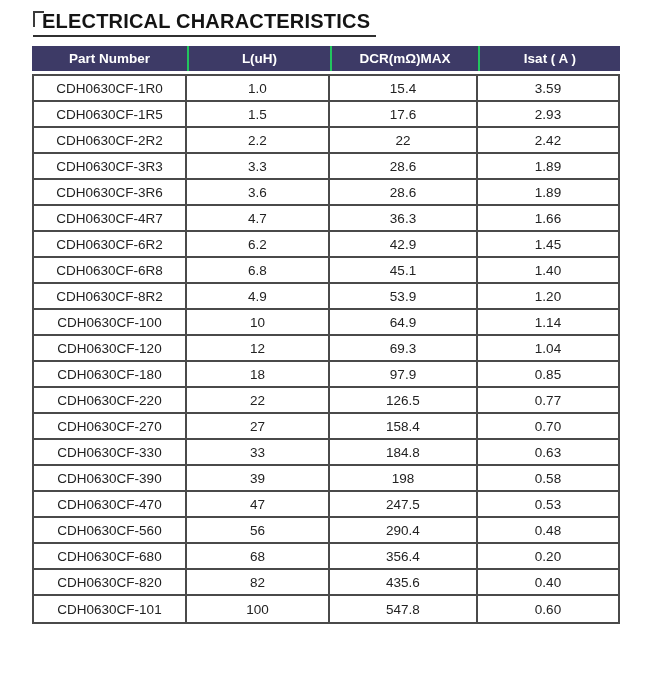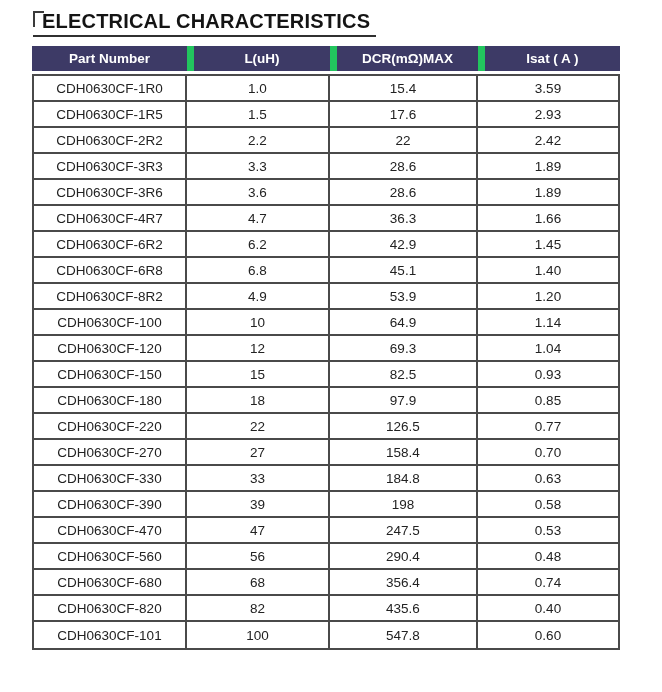--- a/index.html
+++ b/index.html
@@ -58,21 +58,21 @@
   }
   .hdr-cell {
     display: flex;
     align-items: center;
     justify-content: center;
     color: var(--header-text);
     font-size: 13.5px;
     font-weight: bold;
     white-space: nowrap;
   }
-  .hdr-cell + .hdr-cell { border-left: 7px solid #22c55e; }
+  .hdr-cell + .hdr-cell { border-left: 2px solid #22c55e; }
 
   .tbl-body {
     margin-top: 3px;
     border: 2px solid var(--border);
     background: #FFFFFF;
   }
   .tbl-row {
     display: grid;
     grid-template-columns: 153px 143px 148px 140px;
     height: 26px;
@@ -168,26 +168,20 @@
         <div class="tbl-cell">64.9</div>
         <div class="tbl-cell">1.14</div>
       </div>
       <div class="tbl-row">
         <div class="tbl-cell">CDH0630CF-120</div>
         <div class="tbl-cell">12</div>
         <div class="tbl-cell">69.3</div>
         <div class="tbl-cell">1.04</div>
       </div>
       <div class="tbl-row">
-        <div class="tbl-cell">CDH0630CF-150</div>
-        <div class="tbl-cell">15</div>
-        <div class="tbl-cell">82.5</div>
-        <div class="tbl-cell">0.93</div>
-      </div>
-      <div class="tbl-row">
         <div class="tbl-cell">CDH0630CF-180</div>
         <div class="tbl-cell">18</div>
         <div class="tbl-cell">97.9</div>
         <div class="tbl-cell">0.85</div>
       </div>
       <div class="tbl-row">
         <div class="tbl-cell">CDH0630CF-220</div>
         <div class="tbl-cell">22</div>
         <div class="tbl-cell">126.5</div>
         <div class="tbl-cell">0.77</div>
@@ -219,21 +213,21 @@
       <div class="tbl-row">
         <div class="tbl-cell">CDH0630CF-560</div>
         <div class="tbl-cell">56</div>
         <div class="tbl-cell">290.4</div>
         <div class="tbl-cell">0.48</div>
       </div>
       <div class="tbl-row">
         <div class="tbl-cell">CDH0630CF-680</div>
         <div class="tbl-cell">68</div>
         <div class="tbl-cell">356.4</div>
-        <div class="tbl-cell">0.74</div>
+        <div class="tbl-cell">0.20</div>
       </div>
       <div class="tbl-row">
         <div class="tbl-cell">CDH0630CF-820</div>
         <div class="tbl-cell">82</div>
         <div class="tbl-cell">435.6</div>
         <div class="tbl-cell">0.40</div>
       </div>
       <div class="tbl-row">
         <div class="tbl-cell">CDH0630CF-101</div>
         <div class="tbl-cell">100</div>

